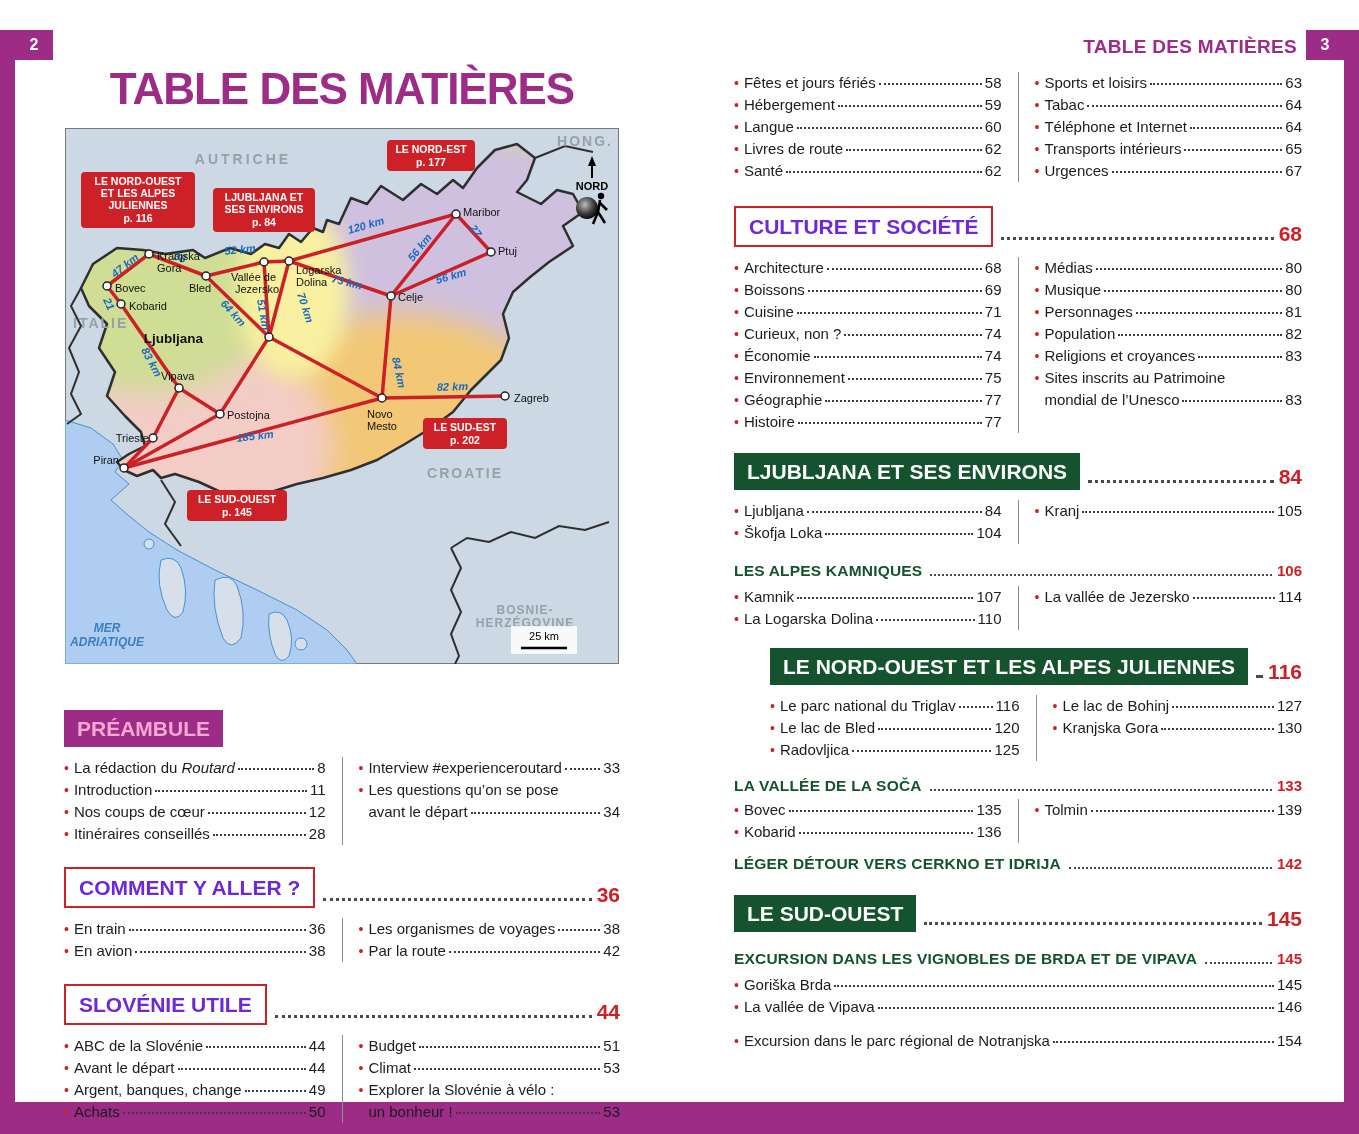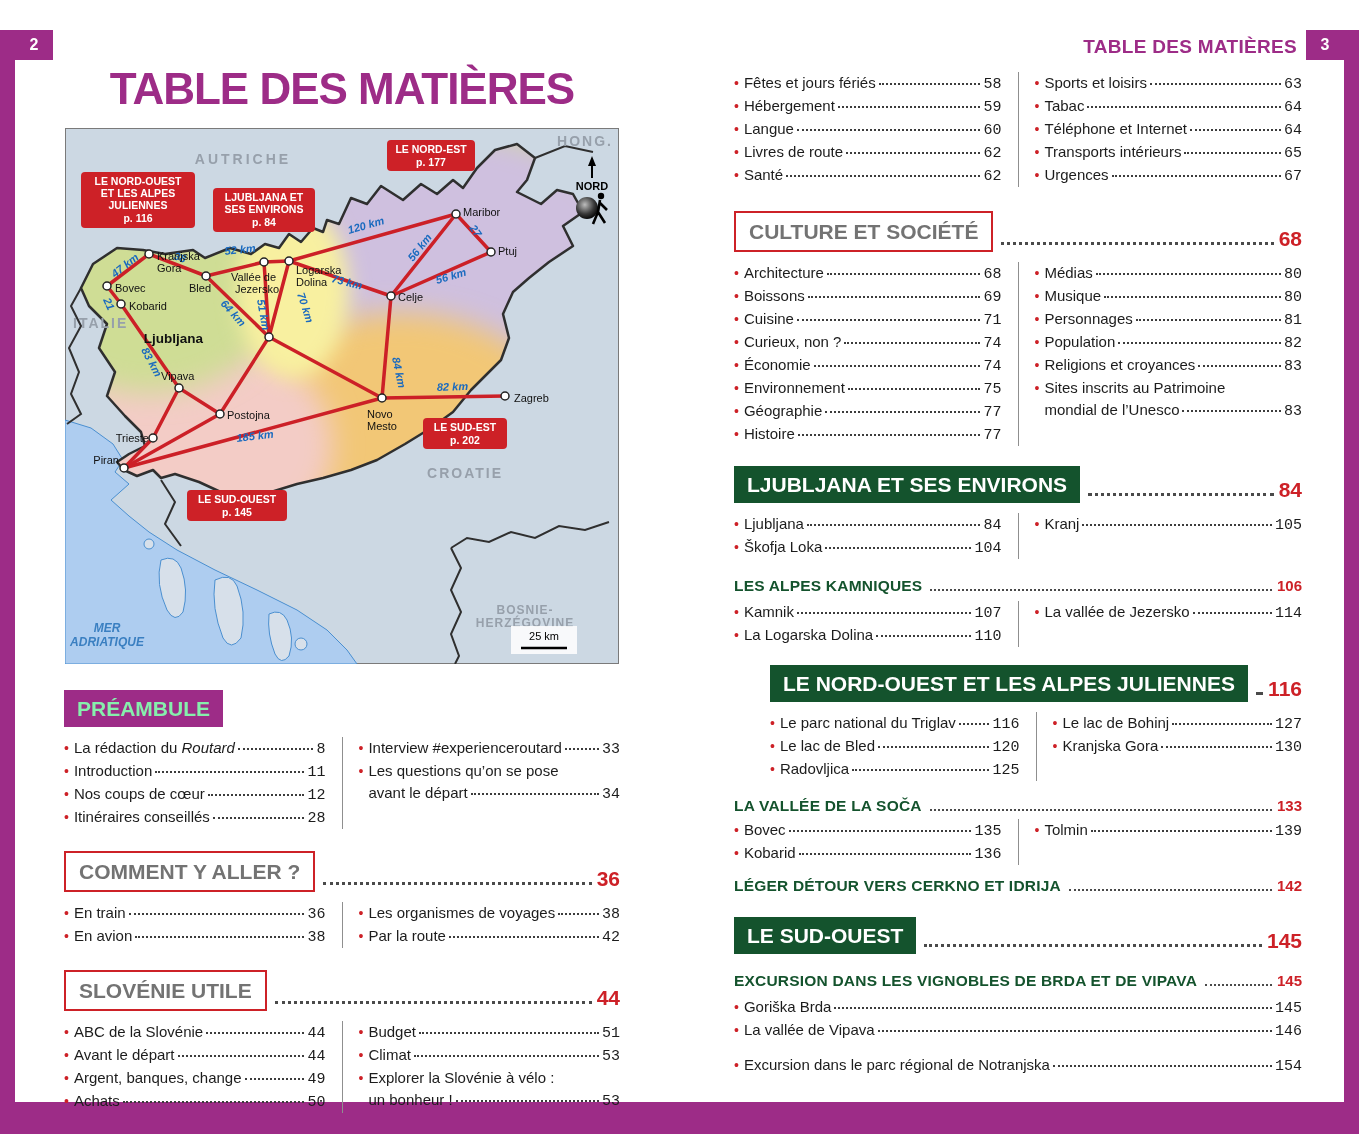--- a/index.html
+++ b/index.html
@@ -15,38 +15,38 @@
   .pagenum.pl{left:15px;} .pagenum.pr{right:15px;}
   .runhead{position:absolute;top:36px;right:62px;color:#9d2c87;font-weight:bold;font-size:19px;letter-spacing:.3px;}
   
   .page-left{position:absolute;left:64px;top:62px;width:556px;}
   .page-right{position:absolute;left:734px;top:72px;width:568px;}
   .doc-title{font-size:44px;font-weight:bold;color:#9d2c87;text-align:center;letter-spacing:-1px;margin:2px 0 14px;}
   
   .sec{margin-top:18px;}
   .sec-head{display:flex;align-items:flex-end;}
   .hbox{font-weight:bold;font-size:21px;line-height:1;padding:8px 13px;white-space:nowrap;}
-  .hbox.purple{background:#9d2c87;color:#86efac;}
-  .hbox.outlined{border:2px solid #cd2127;color:#737373;background:#fff;}
+  .hbox.purple{background:#9d2c87;color:#f9a8d4;margin-top:20px;}
+  .hbox.outlined{border:2px solid #cd2127;color:#6d28d9;background:#fff;}
   .hbox.filled{background:#14532d;color:#fff;}
   .dots{flex:1;border-bottom:3px dotted #4a4a4a;margin:0 5px 7px 8px;height:0;}
   .hnum{font-weight:bold;font-size:21px;color:#cd2127;padding-bottom:1px;}
   .sec-head.small .hsub{font-weight:bold;font-size:15.5px;color:#14532d;letter-spacing:.2px;white-space:nowrap;}
   .sec-head.small .dots{border-bottom-width:2px;margin-bottom:4px;}
   .sec-head.small .hnum{font-size:15px;}
   
   .cols{display:flex;margin-top:10px;}
   .col{flex:1;min-width:0;}
   .col + .col{border-left:1px solid #8f8f8f;margin-left:16px;padding-left:16px;}
   .entry{display:flex;align-items:baseline;font-size:15px;line-height:21px;}
   .bullet{color:#cd2127;margin-right:5px;font-size:14px;}
   .bullet.hidden{visibility:hidden;}
   .elabel{white-space:nowrap;}
   .leader{flex:1;border-bottom:2px dotted #3c3c3c;margin:0 3px;transform:translateY(-3px);min-width:12px;}
-  .enum{white-space:nowrap;font-family:Liberation Mono, monospace;}
+  .enum{white-space:nowrap;}
   
   .map-wrap{margin:0 auto;width:554px;height:536px;}
   svg text{font-family:"Liberation Sans",sans-serif;}
 </style>
 </head>
 <body>
 
 <div class="canvas">
 
   <div class="strip left"></div>

